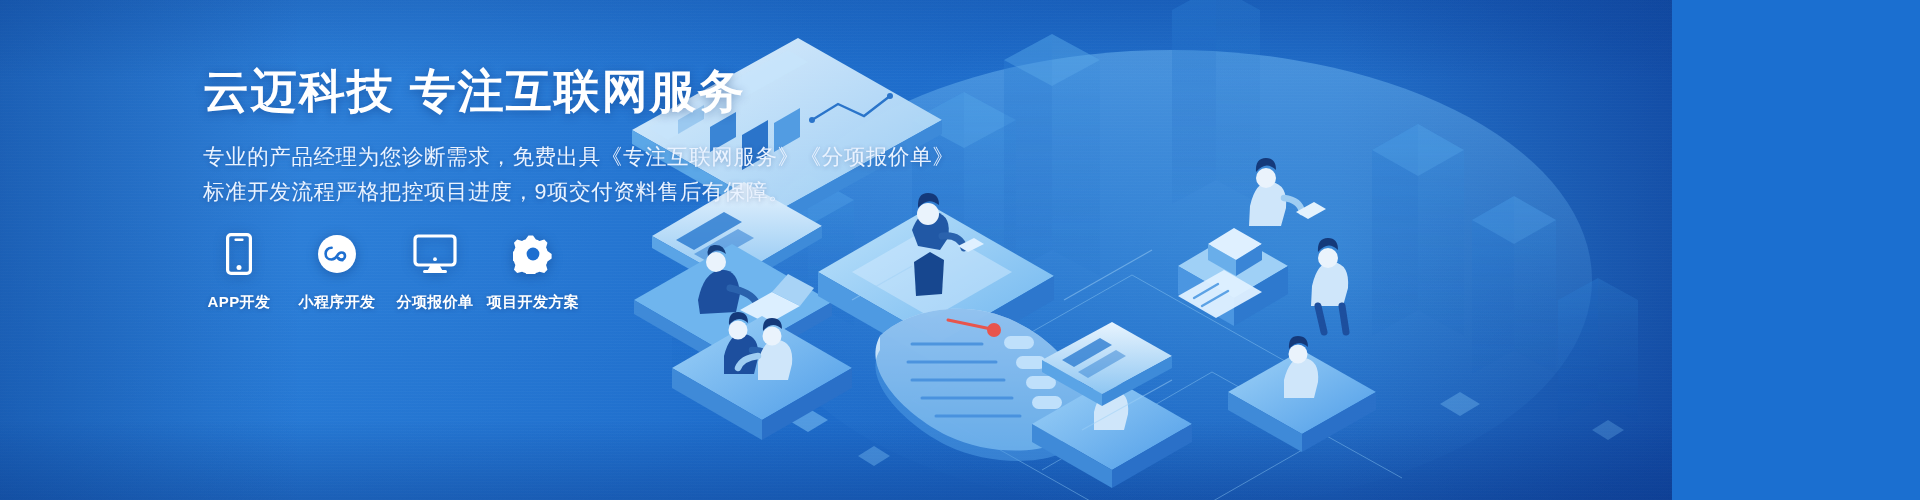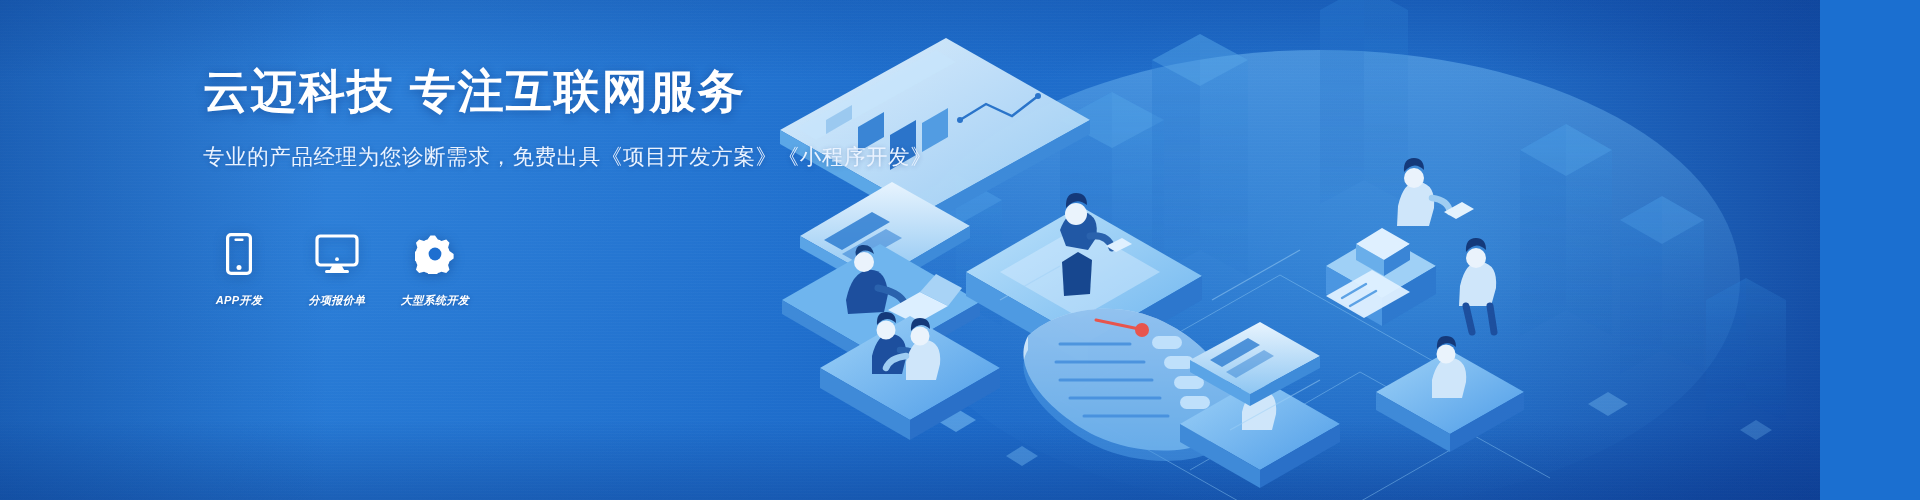--- a/index.html
+++ b/index.html
@@ -2,21 +2,21 @@
 <html><head>
 <meta charset="utf-8">
 <style>
   html,body{margin:0;padding:0;}
   body{
     width:1920px;height:500px;overflow:hidden;
     font-family:"Liberation Sans","DejaVu Sans",sans-serif;
     background:#1b6fd0;
   }
   .banner{
-    position:relative;width:1820px;height:500px;overflow:hidden;
+    position:relative;width:1672px;height:500px;overflow:hidden;
     background:
       radial-gradient(ellipse 900px 520px at 78% 52%, rgba(60,150,225,0.55) 0%, rgba(30,110,205,0.12) 55%, rgba(20,85,180,0) 75%),
       radial-gradient(ellipse 1100px 700px at 14% 34%, rgba(62,140,222,0.45) 0%, rgba(30,105,200,0.10) 58%, rgba(18,80,175,0) 78%),
       linear-gradient(118deg,#1f74d2 0%,#2277d4 22%,#1f6fcd 46%,#1a63c2 68%,#144fae 100%);
   }
   
   .banner:before{
     content:"";position:absolute;inset:0;pointer-events:none;
     background:repeating-linear-gradient(0deg,rgba(255,255,255,0.035) 0px,rgba(255,255,255,0.035) 1px,rgba(0,0,0,0) 1px,rgba(0,0,0,0) 3px);
     opacity:.55;
@@ -43,23 +43,22 @@
   }
   .sub .l2{display:block;}
 
   
   .services{position:absolute;left:203px;top:232px;display:flex;align-items:flex-start;z-index:6;}
   .svc{width:72px;display:flex;flex-direction:column;align-items:center;margin-right:26px;}
   .svc:last-child{margin-right:0;}
   .svc-ico{height:44px;display:flex;align-items:center;justify-content:center;margin-bottom:17px;}
   .svc-ico svg{display:block;filter:drop-shadow(0 2px 6px rgba(4,40,105,0.35));}
   .svc-lab{
-    color:#ffffff;font-size:11px;font-weight:700;white-space:nowrap;letter-spacing:.4px;
+    color:#ffffff;font-size:15px;font-weight:700;white-space:nowrap;letter-spacing:.4px;
     text-shadow:0 1px 4px rgba(4,40,105,0.35);
-    font-style:italic;
   }
 
   
   .art{position:absolute;right:0;top:0;width:1060px;height:500px;z-index:3;}
   .art svg{display:block;}
 </style>
 </head>
 <body>
 
 <div class="banner">
@@ -323,37 +322,48 @@
         <path d="M470 430 L560 380"></path>
       </g>
     </svg>
   </div>
 
   <div class="vignette"></div>
 
   <div class="copy">
     <div class="headline">云迈科技 专注互联网服务</div>
     <div class="sub">
-      <span class="l1">专业的产品经理为您诊断需求，免费出具《项目开发方案》《小程序开发》</span>
+      <span class="l1">专业的产品经理为您诊断需求，免费出具《专注互联网服务》《分项报价单》</span>
+      <span class="l2">标准开发流程严格把控项目进度，9项交付资料售后有保障。</span>
     </div>
   </div>
 
   <div class="services">
 
     <div class="svc">
       <div class="svc-ico">
         <svg width="26" height="42" viewBox="0 0 26 42">
           <rect x="1.6" y="1.6" width="22.8" height="38.8" rx="3.4" fill="none" stroke="#ffffff" stroke-width="3.2"></rect>
           <rect x="8.4" y="5.6" width="9.2" height="2.4" rx="1.2" fill="#ffffff"></rect>
           <circle cx="13" cy="34.6" r="2.5" fill="#ffffff"></circle>
         </svg>
       </div>
       <div class="svc-lab">APP开发</div>
     </div>
 
+    <div class="svc">
+      <div class="svc-ico">
+        <svg width="40" height="40" viewBox="0 0 40 40">
+          <circle cx="20" cy="20" r="19" fill="#ffffff"></circle>
+          <path d="M14.6 13.8c-3.6 0-6 2.6-6 5.9 0 3.3 2.5 5.8 5.8 5.8 2.6 0 4.4-1.5 5.6-3.6 1.2-2.1 2.6-3.4 4.4-3.4 2.1 0 3.6 1.5 3.6 3.5s-1.5 3.5-3.5 3.5c-1.3 0-2.3-.5-3-1.3" fill="none" stroke="#1e6fd0" stroke-width="2.6" stroke-linecap="round"></path>
+          <path d="M25.4 26.2c-2.3 0-4-1.2-5.2-3" fill="none" stroke="#1e6fd0" stroke-width="2.6" stroke-linecap="round"></path>
+        </svg>
+      </div>
+      <div class="svc-lab">小程序开发</div>
+    </div>
 
 
     <div class="svc">
       <div class="svc-ico">
         <svg width="44" height="40" viewBox="0 0 44 40">
           <rect x="2" y="2" width="40" height="29" rx="3.4" fill="none" stroke="#ffffff" stroke-width="3.2"></rect>
           <circle cx="22" cy="25.2" r="1.9" fill="#ffffff"></circle>
           <path d="M14 37.6h16l-3.6-6.6h-8.8z" fill="#ffffff"></path>
           <rect x="10" y="36" width="24" height="3" rx="1.5" fill="#ffffff"></rect>
         </svg>
@@ -361,17 +371,17 @@
       <div class="svc-lab">分项报价单</div>
     </div>
 
     <div class="svc">
       <div class="svc-ico">
         <svg width="40" height="40" viewBox="0 0 40 40">
           <path d="M20 0.8l3 4.3c1.3.25 2.5.74 3.6 1.4l5-1.4 3.3 3.3-1.4 5c.66 1.1 1.15 2.3 1.4 3.6l4.3 3v4.7l-4.3 3c-.25 1.3-.74 2.5-1.4 3.6l1.4 5-3.3 3.3-5-1.4c-1.1.66-2.3 1.15-3.6 1.4l-3 4.3h-4.7l-3-4.3c-1.3-.25-2.5-.74-3.6-1.4l-5 1.4-3.3-3.3 1.4-5c-.66-1.1-1.15-2.3-1.4-3.6l-4.3-3v-4.7l4.3-3c.25-1.3.74-2.5 1.4-3.6l-1.4-5 3.3-3.3 5 1.4c1.1-.66 2.3-1.15 3.6-1.4l3-4.3z" transform="translate(0.6,0.6) scale(0.97)" fill="#ffffff"></path>
           <circle cx="20" cy="20" r="6.4" fill="#1e6fd0"></circle>
         </svg>
       </div>
-      <div class="svc-lab">大型系统开发</div>
+      <div class="svc-lab">项目开发方案</div>
     </div>
 
   </div>
 </div>
 
 </body></html>

